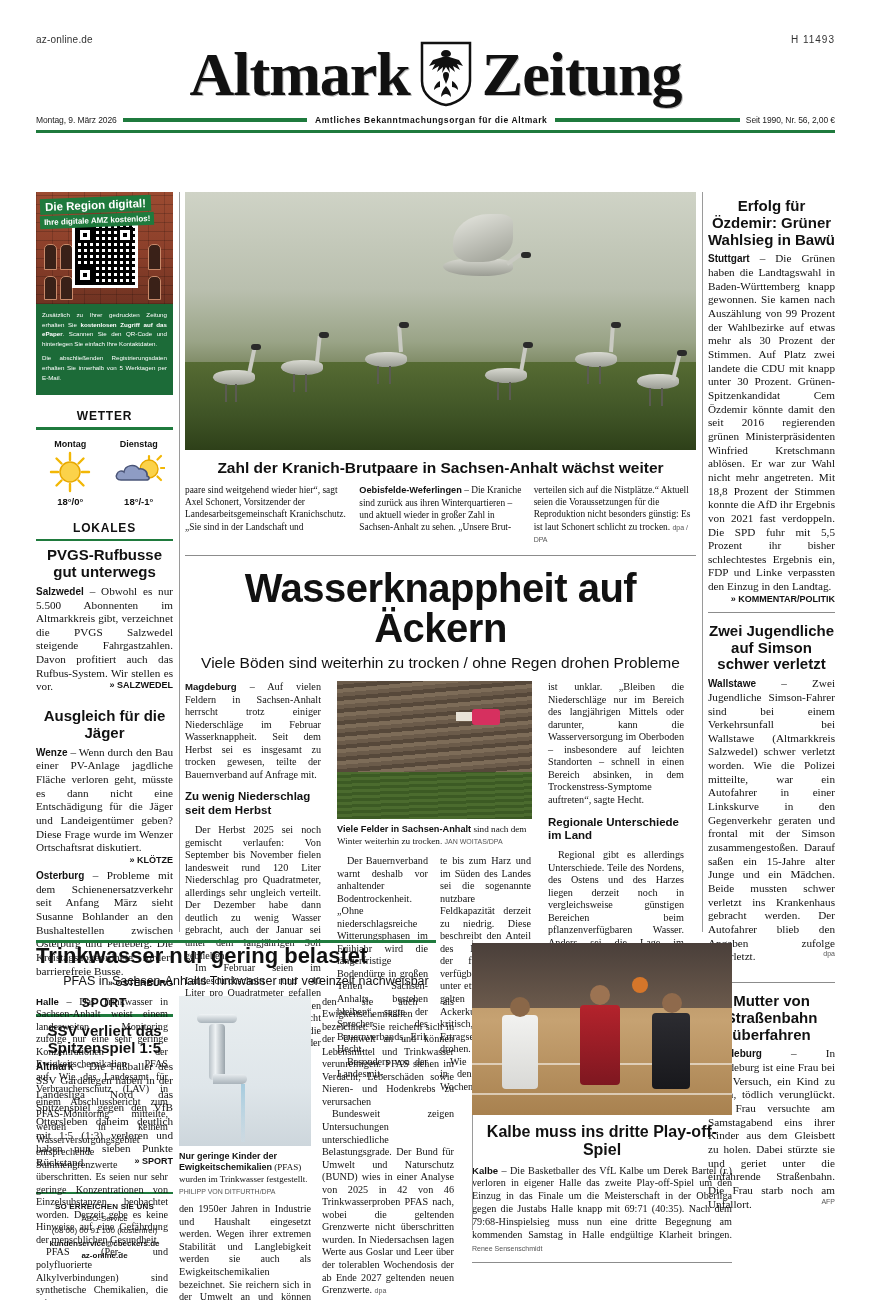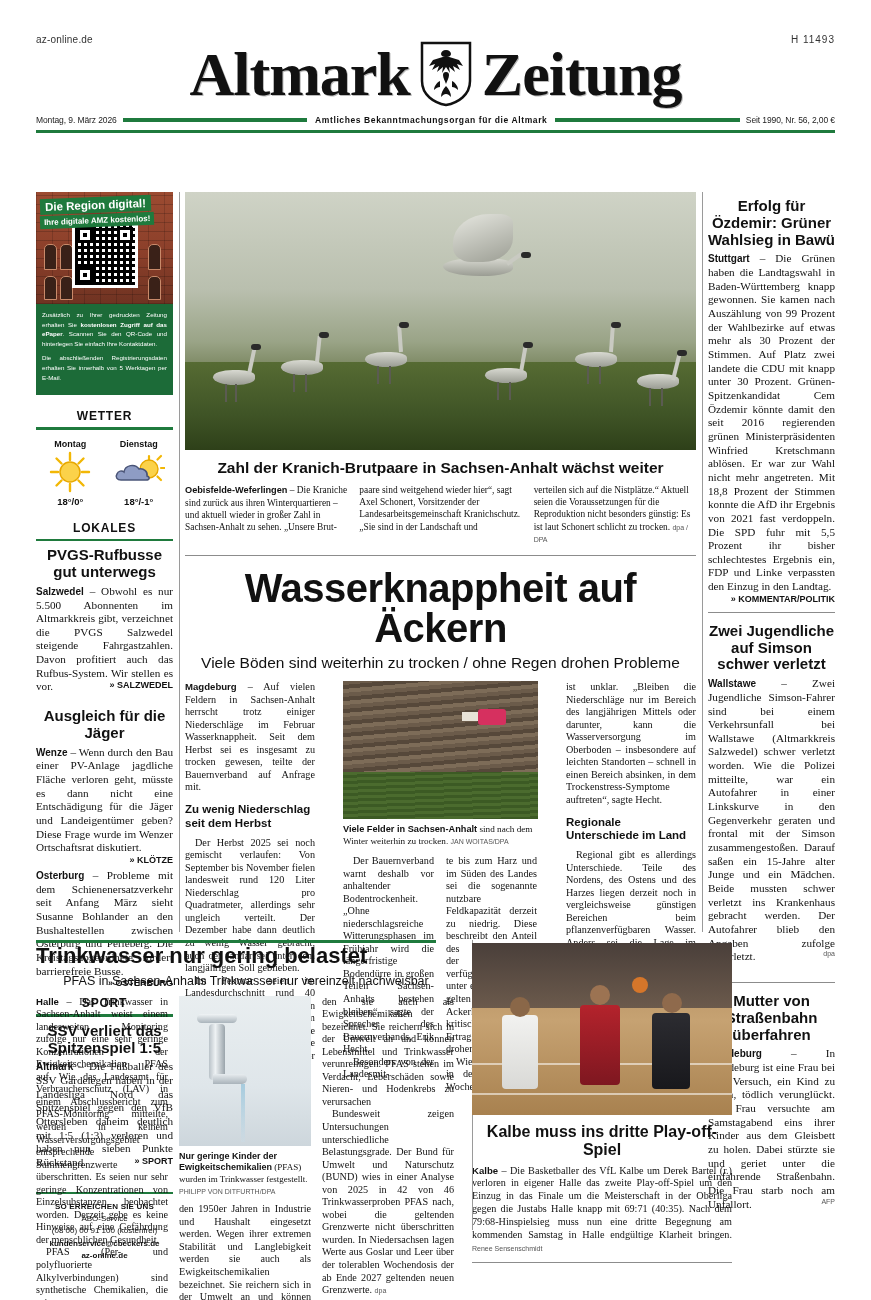--- a/index.html
+++ b/index.html
@@ -122,21 +122,21 @@
   .cap3 { display:flex; gap:12px; margin-top:7px; font-size:9.4px; line-height:1.3; }
   .cap3 > div { flex:1; }
   .cap3 .place { font-family:"Liberation Sans",sans-serif; font-weight:bold; font-size:9.2px; }
   .credit { font-family:"Liberation Sans",sans-serif; font-size:7px; color:#555; }
 
   
   .lead-head { font-family:"Liberation Sans",sans-serif; font-weight:bold; font-size:40px;
      text-align:center; line-height:1; margin-top:12px; letter-spacing:-.5px; color:#111; }
   .lead-sub { font-family:"Liberation Sans",sans-serif; font-size:15.5px; text-align:center;
      margin-top:6px; color:#111; }
-  .lead-cols { display:flex; gap:28px; margin-top:9px; }
+  .lead-cols { display:flex; gap:16px; margin-top:9px; }
   .lead-c { width:136px; font-size:10.2px; line-height:1.23; text-align:justify; hyphens:auto; }
   .lead-c .place { font-family:"Liberation Sans",sans-serif; font-weight:bold; font-size:9.6px; }
   .lead-c p { margin:0; text-indent:10px; }
   .lead-c p.noind { text-indent:0; }
   .subhead { font-family:"Liberation Sans",sans-serif; font-weight:bold; font-size:11.5px;
      line-height:1.2; margin:9px 0 6px 0; text-align:center; }
   .subhead.left { text-align:left; }
   .mid-col { width:195px; }
   .mid-photo { width:195px; height:138px; position:relative; overflow:hidden; }
   .field-rows { position:absolute; inset:0;
@@ -383,22 +383,22 @@
           <div class="body" style="left:0;top:10px;"></div>
           <div class="neck" style="left:34px;top:-10px;transform:rotate(14deg);"></div>
           <div class="head" style="left:40px;top:-14px;"></div>
           <div class="leg" style="left:12px;top:24px;"></div>
           <div class="leg" style="left:24px;top:24px;"></div>
         </div>
       </div>
 
       <div class="hero-headline">Zahl der Kranich-Brutpaare in Sachsen-Anhalt wächst weiter</div>
       <div class="cap3">
+        <div>paare sind weitgehend wieder hier“, sagt Axel Schonert, Vorsitzender der Landesarbeitsgemeinschaft Kranichschutz. „Sie sind in der Landschaft und</div>
         <div><span class="place">Oebisfelde-Weferlingen</span><span> – Die Kraniche sind zurück aus ihren Winterquartieren – und aktuell wieder in großer Zahl in Sachsen-Anhalt zu sehen. „Unsere Brut-</span></div>
-        <div>paare sind weitgehend wieder hier“, sagt Axel Schonert, Vorsitzender der Landesarbeitsgemeinschaft Kranichschutz. „Sie sind in der Landschaft und</div>
         <div><span>verteilen sich auf die Nistplätze.“ Aktuell seien die Voraussetzungen für die Reproduktion nicht besonders günstig: Es ist laut Schonert schlicht zu trocken.</span> <span class="credit">dpa / DPA</span></div>
       </div>
 
       <div class="thin-rule" style="margin:10px 0 0 0;"></div>
 
       <div class="lead-head">Wasserknappheit auf Äckern</div>
       <div class="lead-sub">Viele Böden sind weiterhin zu trocken / ohne Regen drohen Probleme</div>
 
       <div class="lead-cols">
         <div class="lead-c">

